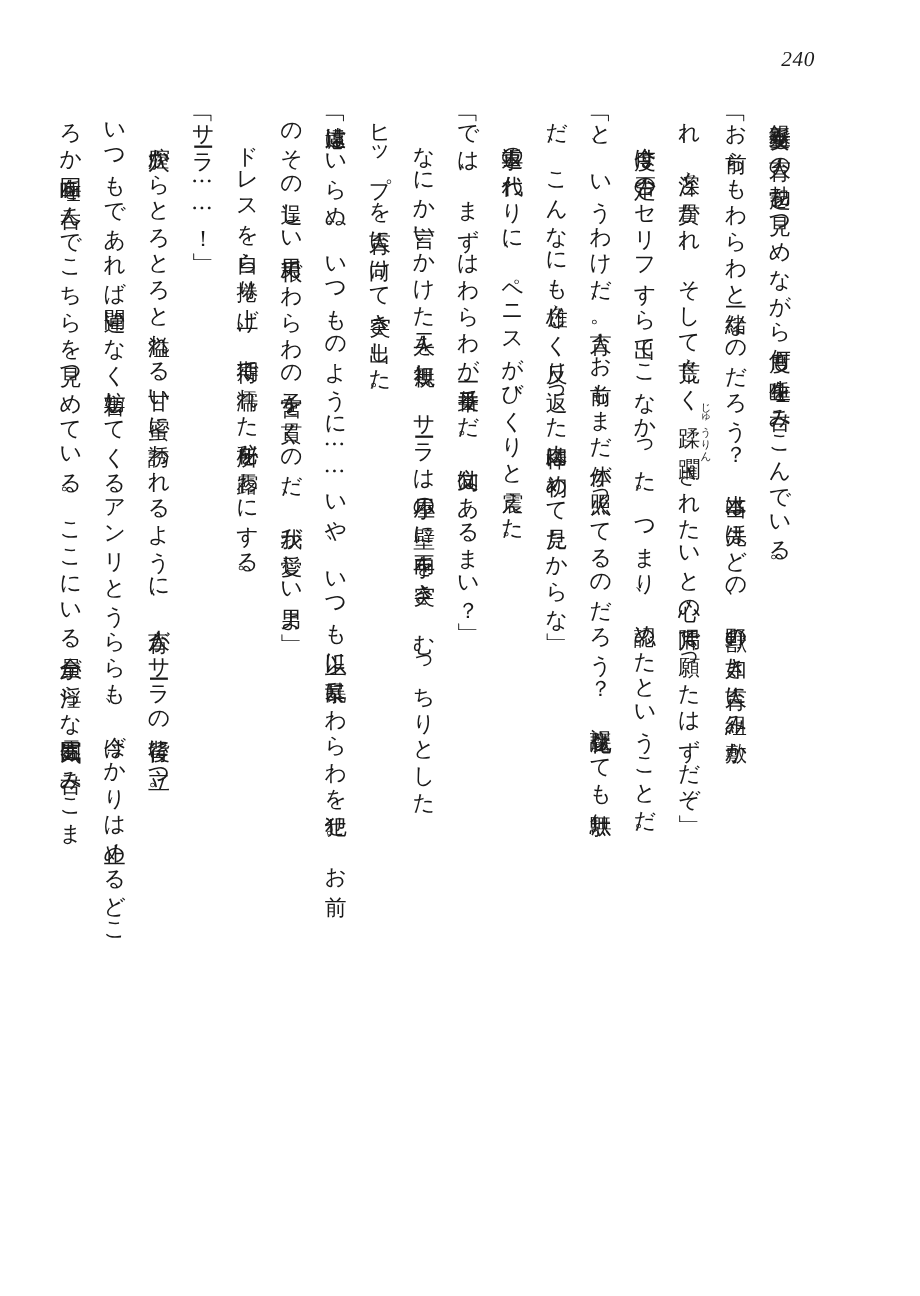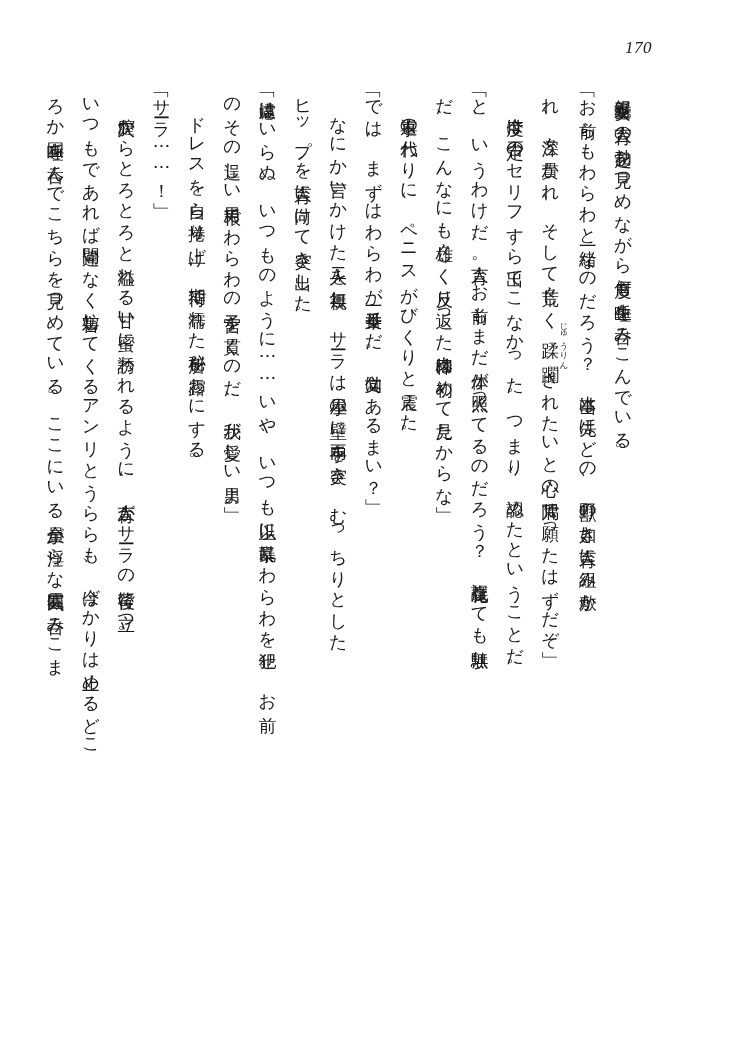--- a/index.html
+++ b/index.html
@@ -77,21 +77,21 @@
     font-size: 11px;
     color: #e9e9e9;
     letter-spacing: 1px;
   }
 </style>
 </head>
 <body>
 
 <div id="page">
 
-  <div id="page-number">170</div>
+  <div id="page-number">240</div>
 
   <div id="text-block">
     <p>銀髪巫女も育人の勃起を見つめながら何度も生唾を呑みこんでいる。</p>
     <p>「お前らもわらわと一緒なのだろう？　本当は先ほどの、野獣の如き育人に組み敷か</p>
     <p>
       <span>れ、深々と貫かれ、そして荒々しく<ruby>蹂躙<rt>じゅうりん</rt></ruby>されたいと心の片隅で願ったはずだぞ」</span>
     </p>
     <p class="indent">今度は否定のセリフすら出てこなかった。つまり、認めたということだ。</p>
     <p>「と、いうわけだ、育人。お前もまだ体が火照ってるのだろう？　誤魔化しても無駄</p>
     <p>だ、こんなにも雄々しく反り返った肉棒は初めて見たからな」</p>

